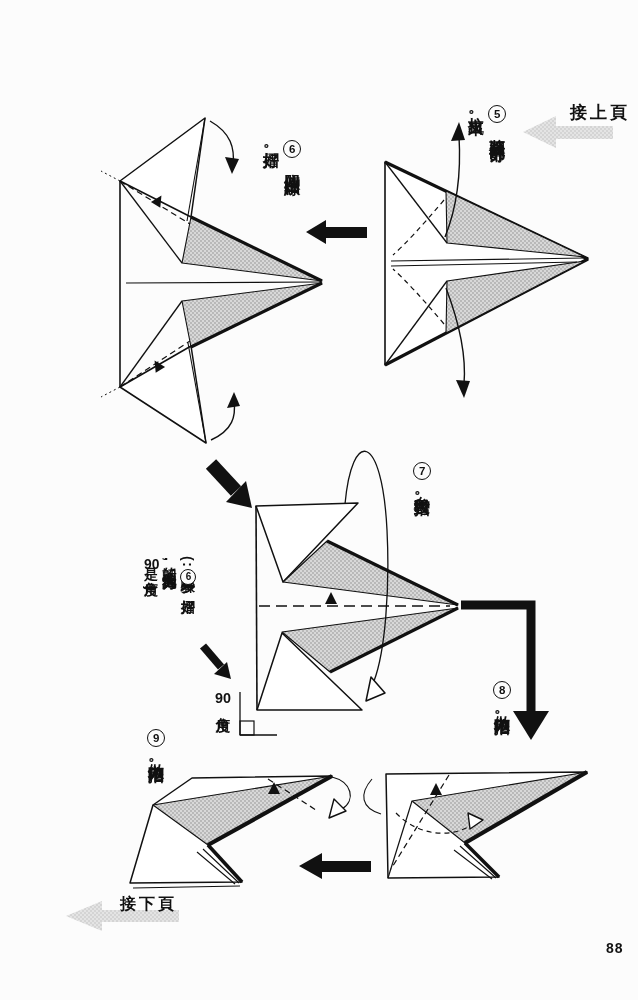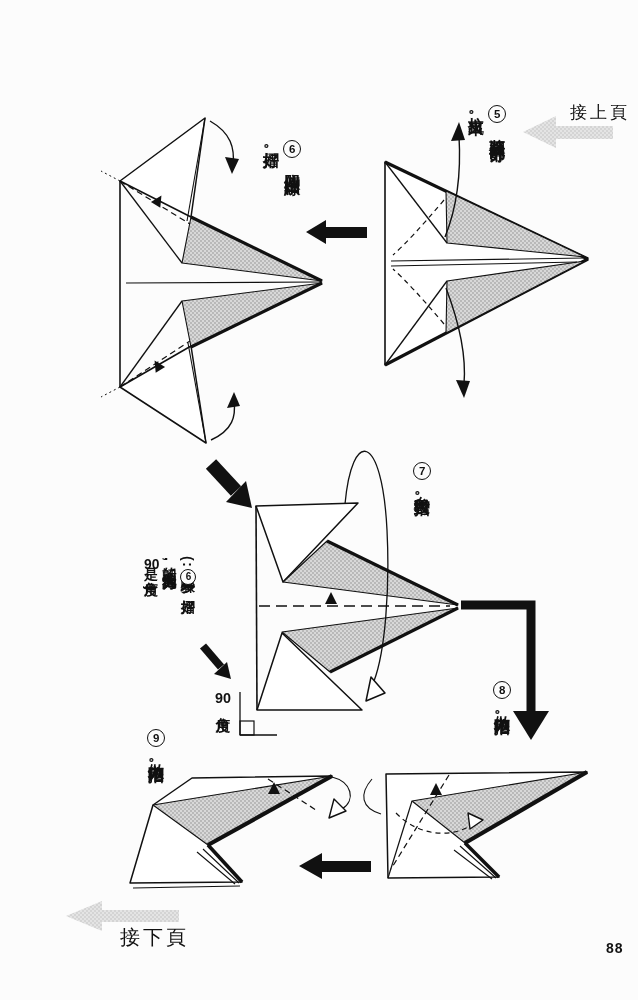--- a/index.html
+++ b/index.html
@@ -19,21 +19,21 @@
   .vcol{display:block;}
   .badge{
     display:inline-block;writing-mode:horizontal-tb;
     width:16px;height:16px;border:1.6px solid #111;border-radius:50%;
     font-size:11.5px;font-weight:700;line-height:16px;text-align:center;
     letter-spacing:0;margin:1px 0 3px 0;background:#fcfcfc;
   }
   .badge.small{width:14px;height:14px;font-size:10px;line-height:14px;}
   .note{font-size:14px;letter-spacing:0.5px;line-height:1.32;}
   .tcy{text-combine-upright:all;}
-  .hlabel{position:absolute;font-size:17px;font-weight:400;letter-spacing:3px;}
+  .hlabel{position:absolute;font-size:17px;font-weight:700;letter-spacing:3px;}
   .anglelabel{font-size:14.5px;font-weight:700;letter-spacing:0;line-height:1.1;}
   .pagenum{position:absolute;font-size:14px;font-weight:700;letter-spacing:1px;}
 </style>
 </head>
 <body>
 
 <svg id="canvas" width="638" height="1000" viewBox="0 0 638 1000">
   <defs>
     <pattern id="ht" width="4" height="4" patternUnits="userSpaceOnUse">
       <rect width="4" height="4" fill="#d8d8d8"></rect>
@@ -236,15 +236,15 @@
     <span class="badge">8</span><span>做內陷摺。</span>
   </div>
 </div>
 
 <div class="vtext" style="left:146px;top:728px;">
   <div class="vcol">
     <span class="badge">9</span><span>做內陷摺。</span>
   </div>
 </div>
 
-<div class="hlabel" style="left:120px;top:924px;font-size:20px;">接下頁</div>
+<div class="hlabel" style="left:120px;top:894px;font-size:16px;">接下頁</div>
 
 <div class="pagenum" style="left:606px;top:940px;">88</div>
 
 </body></html>

